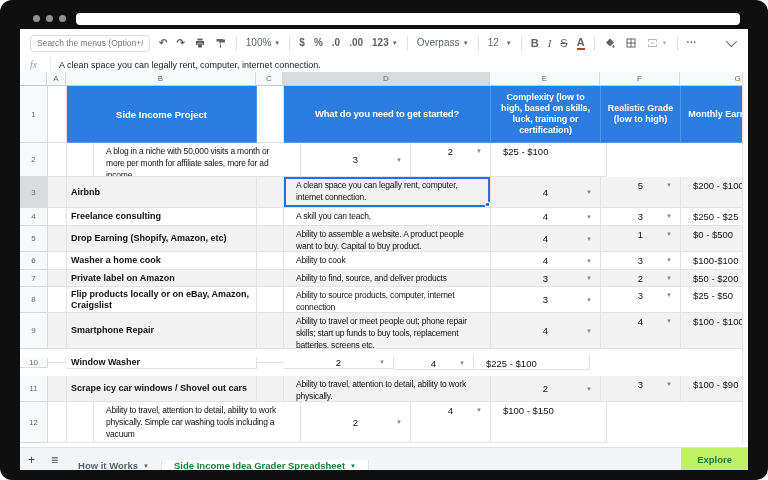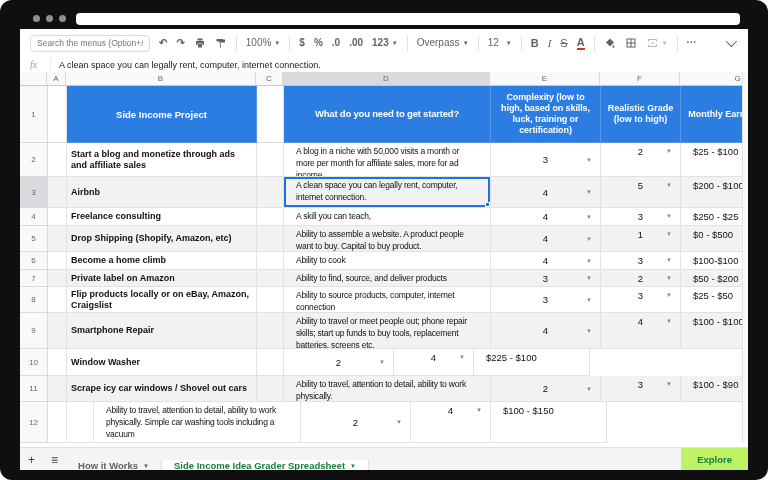--- a/index.html
+++ b/index.html
@@ -57,21 +57,21 @@
   .d{width:207px;flex:none;padding:2px 12px;font-size:8.5px;letter-spacing:-0.2px;line-height:12px;color:#111;}
   .e{width:110px;flex:none;display:flex;align-items:center;justify-content:center;font-size:9.5px;color:#111;}
   .f{width:80px;flex:none;display:flex;justify-content:center;align-items:flex-start;padding-top:3px;font-size:9.5px;color:#111;}
   .g{width:116px;flex:none;padding:3px 0 0 12px;font-size:9.5px;color:#111;}
   .dd{position:absolute;font-size:6px;color:#888;}
   .e .dd{right:8px;top:50%;transform:translateY(-50%);}
   .f .dd{right:8px;top:5px;}
   .band .cell{background:#f2f2f2;}
   
   .r1{height:57px;} .r2{height:34px;} .r3{height:31px;} .r4{height:18px;} .r5{height:26px;}
-  .r6{height:18px;} .r7{height:17px;} .r8{height:26px;} .r9{height:36px;} .r10{height:27px;}
+  .r6{height:18px;} .r7{height:17px;} .r8{height:26px;} .r9{height:36px;} .r10{height:27px;align-items:center;}
   .r11{height:26px;} .r12{height:41px;}
   .r1 .cell{background:var(--header-blue,#2b7de1);border-right:1px solid #5795e5;border-bottom:1px solid #5795e5;
     color:#fff;font-weight:bold;display:flex;align-items:center;justify-content:center;text-align:center;}
   .r1 .cell.white{background:#fff;border-right:1px solid #e2e2e2;border-bottom:1px solid #e2e2e2;}
   .h-b{font-size:9.5px;} .h-d{font-size:9.5px;}
   .h-e{font-size:9px;line-height:11px;padding:7px 4px;letter-spacing:-0.1px;}
   .h-f{font-size:9px;line-height:11px;} .h-g{font-size:9px;line-height:11px;}
   .cell.sel{box-shadow:inset 0 0 0 2px var(--sel-blue,#1a73e8);}
   .handle{position:absolute;right:0;bottom:0;width:5px;height:5px;background:var(--sel-blue,#1a73e8);border:1px solid #fff;box-sizing:border-box;}
   
@@ -193,21 +193,20 @@
         <div class="cell white c"></div>
         <div class="cell d h-d" style="display:flex;align-items:center;justify-content:center;">What do you need to get started?</div>
         <div class="cell e h-e">Complexity (low to high, based on skills, luck, training or certification)</div>
         <div class="cell f h-f" style="align-items:center;padding-top:0;">Realistic Grade (low to high)</div>
         <div class="cell g h-g" style="padding:0;">Monthly Earning Range</div>
       </div>
       <div id="rows">
   <div class="row r2">
     <div class="gut">2</div>
     <div class="cell a"></div>
-    <div class="cell b">Start a blog and monetize through ads and affiliate sales</div>
     <div class="cell c"></div>
     <div class="cell d">A blog in a niche with 50,000 visits a month or more per month for affiliate sales, more for ad income</div>
     <div class="cell e">
               <span class="val">3</span>
               <span class="dd">▼</span>
             </div>
     <div class="cell f">
               <span class="val">2</span>
               <span class="dd">▼</span>
             </div>
@@ -244,38 +243,38 @@
     <div class="cell f">
               <span class="val">3</span>
               <span class="dd">▼</span>
             </div>
     <div class="cell g">$250 - $25</div>
   </div>
 
   <div class="row r5 band">
     <div class="gut">5</div>
     <div class="cell a"></div>
-    <div class="cell b">Drop Shipping (Shopify, Amazon, etc)</div>
+    <div class="cell b">Drop Earning (Shopify, Amazon, etc)</div>
     <div class="cell c"></div>
     <div class="cell d">Ability to assemble a website. A product people want to buy. Capital to buy product.</div>
     <div class="cell e">
               <span class="val">4</span>
               <span class="dd">▼</span>
             </div>
     <div class="cell f">
               <span class="val">1</span>
               <span class="dd">▼</span>
             </div>
     <div class="cell g">$0 - $500</div>
   </div>
 
   <div class="row r6">
     <div class="gut">6</div>
     <div class="cell a"></div>
-    <div class="cell b">Become a home climb</div>
+    <div class="cell b">Washer a home cook</div>
     <div class="cell c"></div>
     <div class="cell d">Ability to cook</div>
     <div class="cell e">
               <span class="val">4</span>
               <span class="dd">▼</span>
             </div>
     <div class="cell f">
               <span class="val">3</span>
               <span class="dd">▼</span>
             </div>

